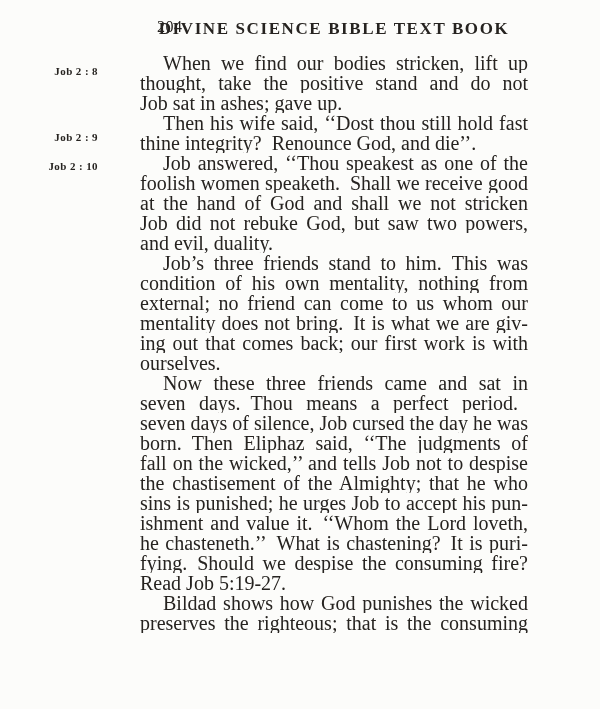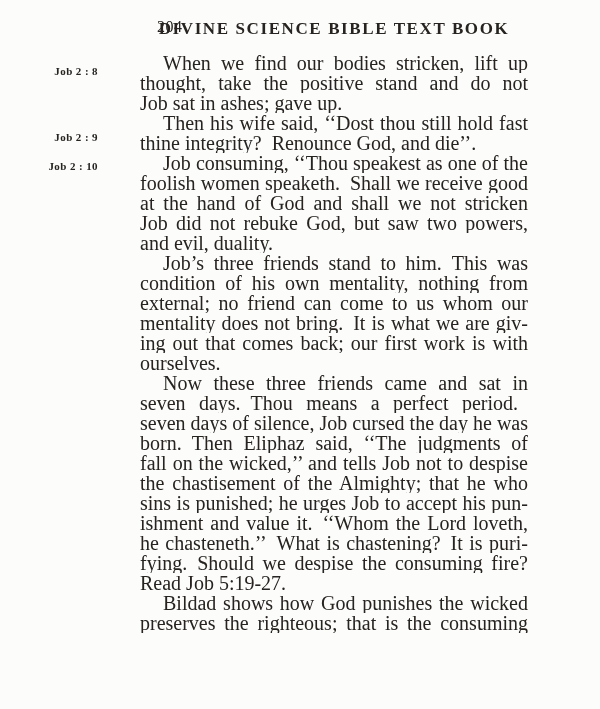--- a/index.html
+++ b/index.html
@@ -86,21 +86,21 @@
       <div class="paragraph">
         <div class="line indent">When we find our bodies stricken, lift up</div>
         <div class="line">thought, take the positive stand and do not waver.</div>
         <div class="line final">Job sat in ashes; gave up.</div>
       </div>
       <div class="paragraph">
         <div class="line indent">Then his wife said, ‘‘Dost thou still hold fast</div>
         <div class="line final">thine integrity? Renounce God, and die’’.</div>
       </div>
       <div class="paragraph">
-        <div class="line indent">Job consuming, ‘‘Thou speakest as one of the</div>
+        <div class="line indent">Job answered, ‘‘Thou speakest as one of the</div>
         <div class="line">foolish women speaketh. Shall we receive good</div>
         <div class="line">at the hand of God and shall we not stricken evil?’’</div>
         <div class="line">Job did not rebuke God, but saw two powers, good</div>
         <div class="line final">and evil, duality.</div>
       </div>
       <div class="paragraph">
         <div class="line indent">Job’s three friends stand to him. This was the</div>
         <div class="line">condition of his own mentality, nothing from the</div>
         <div class="line">external; no friend can come to us whom our own</div>
         <div class="line">mentality does not bring. It is what we are giv-</div>

